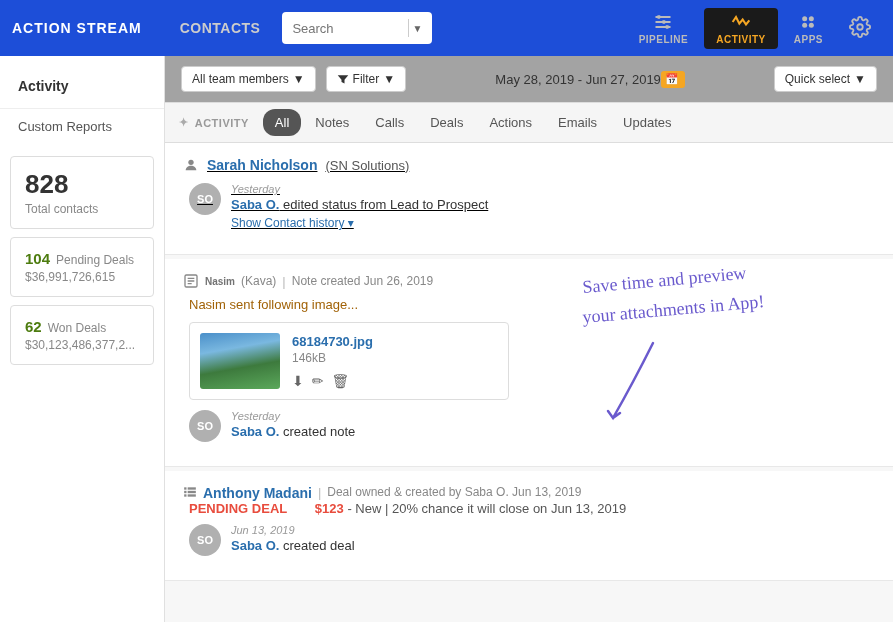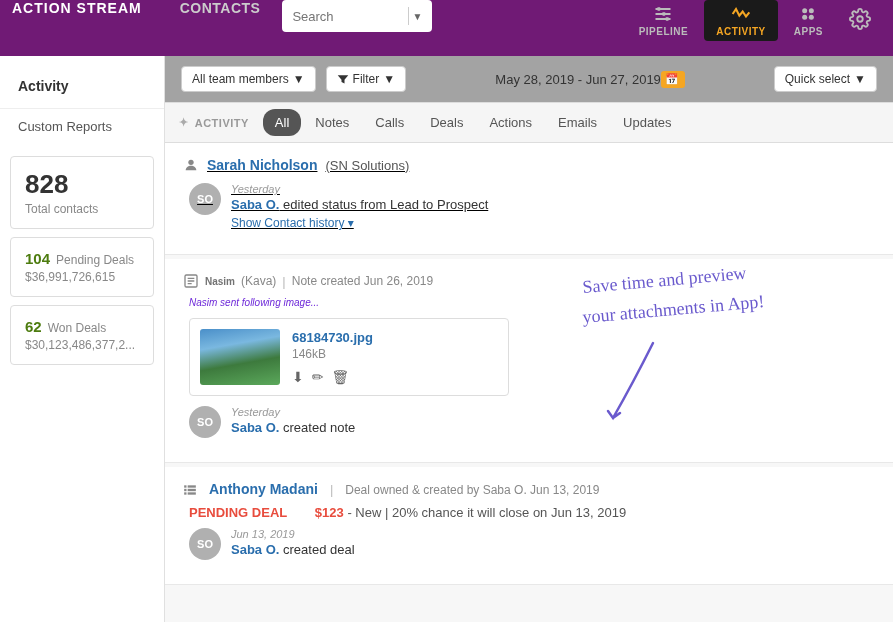--- a/index.html
+++ b/index.html
@@ -1,19 +1,19 @@
 <!DOCTYPE html>
 <html><head>
   <meta charset="utf-8">
   <style>
     * { box-sizing: border-box; margin: 0; padding: 0; }
     body { font-family: -apple-system, BlinkMacSystemFont, 'Segoe UI', Arial, sans-serif; font-size: 13px; background: #f0f0f0; width: 893px; height: 622px; overflow: hidden; }
 
     
-    .top-nav { background: #701a75; height: 56px; display: flex; align-items: flex-start; padding: 0 12px; gap: 8px; }
+    .top-nav { background: #1d4ed8; height: 56px; display: flex; align-items: center; padding: 0 12px; gap: 8px; }
     .nav-brand { color: #fff; font-weight: 700; font-size: 14px; letter-spacing: 1px; white-space: nowrap; padding-right: 16px; }
     .nav-contacts-link { color: #ccc; font-weight: 600; font-size: 14px; letter-spacing: 0.5px; padding: 0 14px; cursor: pointer; }
     .search-box { display: flex; align-items: center; background: #fff; border-radius: 4px; padding: 4px 10px; width: 150px; height: 32px; }
     .search-box input { border: none; outline: none; font-size: 13px; width: 110px; }
     .search-divider { width: 1px; background: #ccc; height: 18px; margin-left: 6px; }
     .search-arrow { color: #666; margin-left: 4px; font-size: 10px; cursor: pointer; }
     .nav-spacer { flex: 1; }
     .nav-icons { display: flex; align-items: center; gap: 4px; }
     .nav-icon-btn { display: flex; flex-direction: column; align-items: center; padding: 4px 12px; cursor: pointer; border-radius: 4px; color: #bbb; font-size: 10px; gap: 2px; }
     .nav-icon-btn.active { background: #1a1a1a; color: #f5a623; }
@@ -70,37 +70,37 @@
     .entry-date { font-size: 11px; color: #999; font-style: italic; }
     .entry-text { font-size: 13px; color: #333; margin-top: 2px; }
     .entry-text a { color: #2a6ead; text-decoration: none; font-weight: 600; }
     .show-history { font-size: 12px; color: #2a6ead; cursor: pointer; margin-top: 4px; }
 
     
     .nasim-section { padding: 14px 18px; border-bottom: 1px solid #e8e8e8; background: #fff; margin-bottom: 4px; }
     .nasim-header { display: flex; align-items: center; gap: 6px; margin-bottom: 8px; }
     .nasim-name { font-weight: 700; font-size: 10px; color: #737373; cursor: pointer; }
     .nasim-meta { font-size: 12px; color: #888; }
-    .nasim-text { font-size: 10px; color: #6d28d9; margin-bottom: 10px; padding-left: 6px; font-style: italic; }
+    .nasim-text { font-size: 13px; color: #a16207; margin-bottom: 10px; padding-left: 6px; }
     .attachment-card { border: 1px solid #ddd; border-radius: 4px; padding: 10px; display: flex; align-items: center; gap: 12px; background: #fff; max-width: 320px; margin-left: 6px; position: relative; }
     .attachment-thumb { width: 80px; height: 56px; background: linear-gradient(135deg, #4a90d9, #87ceeb, #3d8b3d, #5ba85b); border-radius: 3px; flex-shrink: 0; overflow: hidden; }
     .attachment-thumb-inner { width: 100%; height: 100%; background: linear-gradient(170deg, #4a8fc9 0%, #7ab8e0 30%, #3d7a3d 60%, #5ba85b 100%); }
     .attachment-info { flex: 1; }
     .attachment-name { font-size: 13px; color: #2a6ead; font-weight: 600; cursor: pointer; }
     .attachment-size { font-size: 12px; color: #888; margin-top: 2px; }
     .attachment-actions { display: flex; gap: 8px; margin-top: 8px; }
     .attach-action-btn { color: #666; cursor: pointer; font-size: 14px; }
 
     
     .handwriting-annotation { position: absolute; top: 120px; right: 40px; pointer-events: none; }
     .handwriting-annotation svg { width: 280px; height: 180px; }
 
     
     .anthony-section { padding: 14px 18px; border-bottom: 1px solid #e8e8e8; background: #fff; margin-bottom: 4px; }
-    .anthony-header { display: flex; align-items: flex-end; gap: 12px; margin-bottom: 8px; }
+    .anthony-header { display: flex; align-items: flex-start; gap: 6px; }
     .anthony-name { font-weight: 700; font-size: 14px; color: #2a6ead; cursor: pointer; }
     .anthony-meta { font-size: 12px; color: #888; }
     .deal-line { font-size: 13px; margin-bottom: 8px; padding-left: 6px; }
     .pending-badge { color: #e84c3d; font-weight: 700; font-size: 13px; }
     .deal-amount { color: #e84c3d; font-weight: 600; padding-left: 24px; }
     .deal-desc { color: #555; }
 
     
     .feed::-webkit-scrollbar { width: 6px; }
     .feed::-webkit-scrollbar-track { background: #f0f0f0; }

